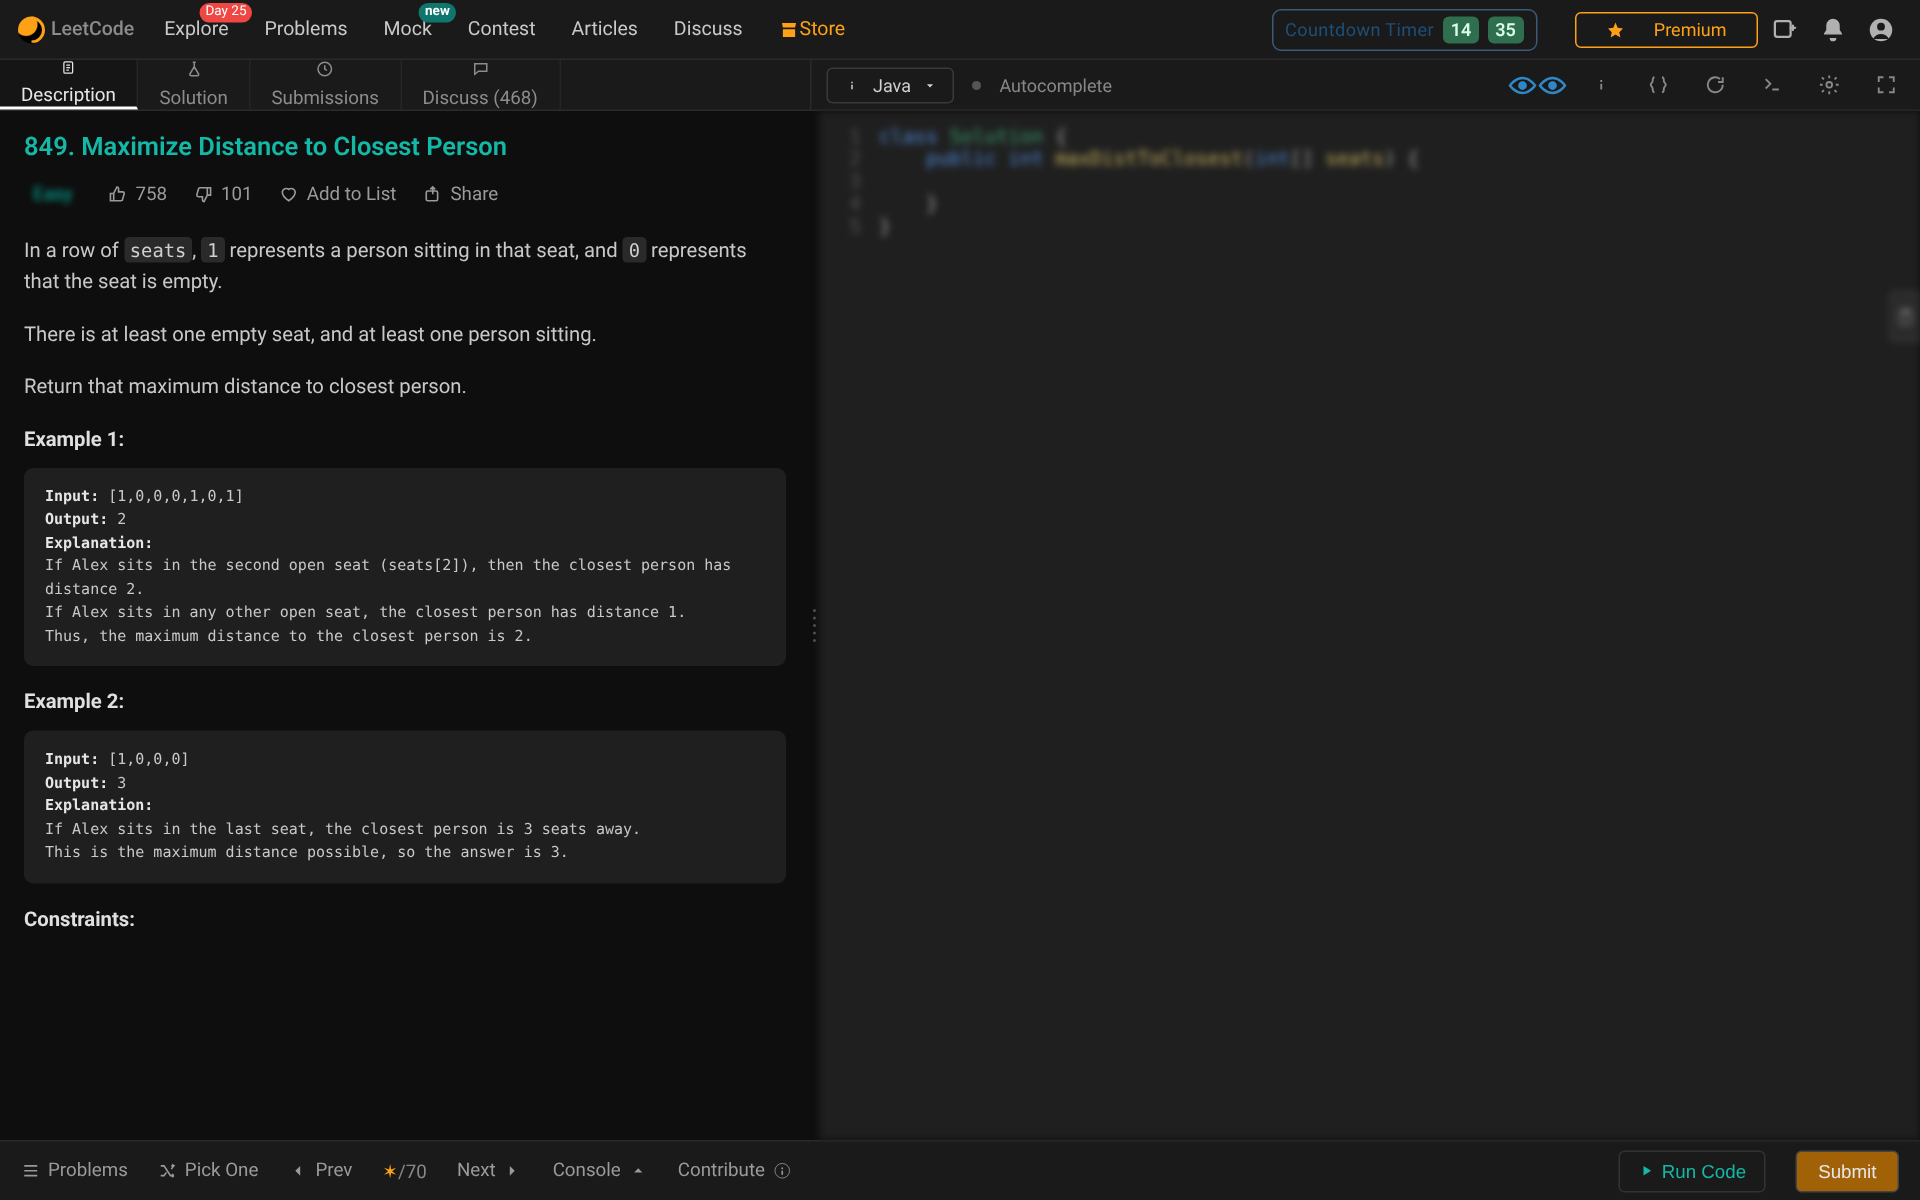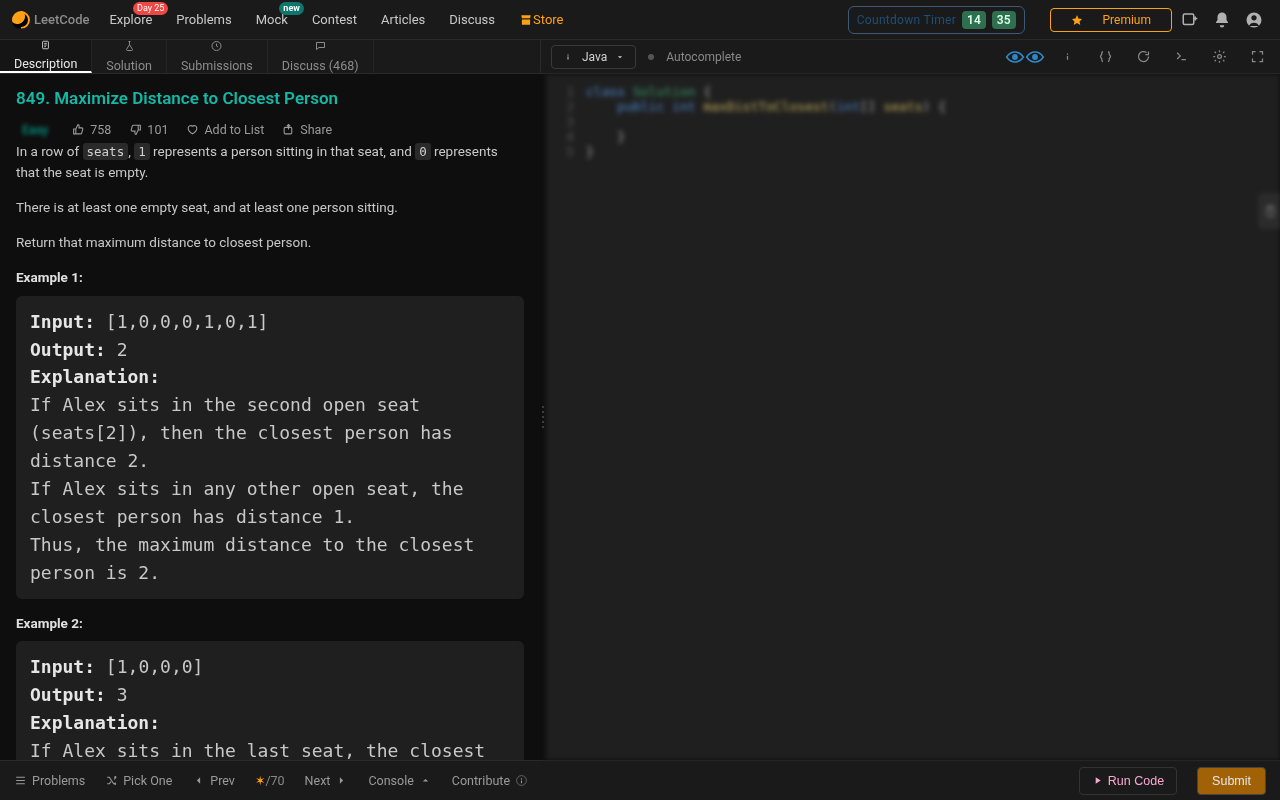--- a/index.html
+++ b/index.html
@@ -46,51 +46,51 @@
   .pane-left { width: 540px; position:relative; overflow:hidden; }
   .splitter { width: 6px; background: transparent; display:flex; flex-direction:column; align-items:center; justify-content:center; gap:3px; cursor:col-resize; }
   .splitter span { width:2px; height:2px; background:#555; border-radius:50%; }
   .pane-right { flex:1; background:#1f1f1f; position:relative; filter: blur(2.5px); }
   
   .scroll { height:100%; overflow-y:auto; padding: 14px 16px 60px 16px; }
   .scroll::-webkit-scrollbar { width:6px; }
   .scroll::-webkit-scrollbar-thumb { background:#333; border-radius:3px; }
   
   h1.title { font-size:17px; font-weight:600; color:#14b8a6; margin-bottom:12px; }
-  .meta { display:flex; align-items:center; gap:18px; font-size:12.5px; color:#9a9a9a; margin-bottom:2px; }
+  .meta { display:flex; align-items:center; gap:18px; font-size:12.5px; color:#9a9a9a; margin-bottom:18px; }
   .diff { color:#00b8a3; filter:blur(2px); padding:2px 6px; }
   .meta-item { display:flex; align-items:center; gap:5px; cursor:pointer; }
   .meta-item svg { width:13px; height:13px; }
   
   .prose { font-size:13.5px; line-height:1.55; color:#c8c8c8; }
   .prose p { margin-bottom:14px; }
   code.inline { font-family: ui-monospace, Menlo, monospace; font-size:12.5px; background:#2a2a2a; padding:1px 4px; border-radius:3px; color:#d0d0d0; }
   .prose strong, .exh { font-weight:700; color:#e0e0e0; }
   .exh { display:block; margin: 10px 0 8px; }
-  pre.ex { background:#1f1f1f; border-radius:6px; padding:12px 14px; font-family: ui-monospace, Menlo, monospace; font-size:18px; line-height:1.55; color:#c8c8c8; white-space:pre-wrap; margin-bottom:14px; }
+  pre.ex { background:#1f1f1f; border-radius:6px; padding:12px 14px; font-family: ui-monospace, Menlo, monospace; font-size:10px; line-height:1.55; color:#c8c8c8; white-space:pre-wrap; margin-bottom:14px; }
   pre.ex b { color:#e6e6e6; }
   
   
   .editor { padding:10px 12px; font-family: ui-monospace, Menlo, monospace; font-size:13px; }
   .eline { display:flex; }
   .ln { width:28px; text-align:right; color:#555; padding-right:12px; user-select:none; }
   .code { color:#aaa; white-space:pre; }
   .kw { color:#4f8bd6; }
   .type { color:#3a9c6f; }
   .ident { color:#c8b25f; }
   .fn { color:#c8b25f; }
   
   .clipboard-tab { position:absolute; top:120px; right:-1px; width:22px; height:34px; background:#2b2b2b; border:1px solid #3a3a3a; border-right:none; border-radius:4px 0 0 4px; display:flex; align-items:center; justify-content:center; color:#888; }
   
   
   .bottom { height:40px; background:#1a1a1a; border-top:1px solid #2a2a2a; display:flex; align-items:center; padding:0 14px; gap:20px; font-size:12.5px; color:#9a9a9a; }
   .bitem { display:flex; align-items:center; gap:5px; cursor:pointer; }
   .bitem svg { width:13px; height:13px; }
   .bspacer { flex:1; }
-  .run { display:flex; align-items:center; gap:5px; background:transparent; border:1px solid #333; color:#f9a8d4; padding:6px 12px; border-radius:4px; cursor:pointer; font-size:12.5px; }
+  .run { display:flex; align-items:center; gap:5px; background:transparent; border:1px solid #333; color:#14b8a6; padding:6px 12px; border-radius:4px; cursor:pointer; font-size:12.5px; }
   .submit { background:#a16207; border:1px solid #444; color:#e6e6e6; padding:6px 14px; border-radius:4px; cursor:pointer; font-size:12.5px; }
   .pager { color:#888; }
   .pager .gear { color:#ffa116; }
 </style>
 </head>
 <body>
 
 <div class="topbar">
   <div class="logo">
     <div class="logo-mark"></div>

